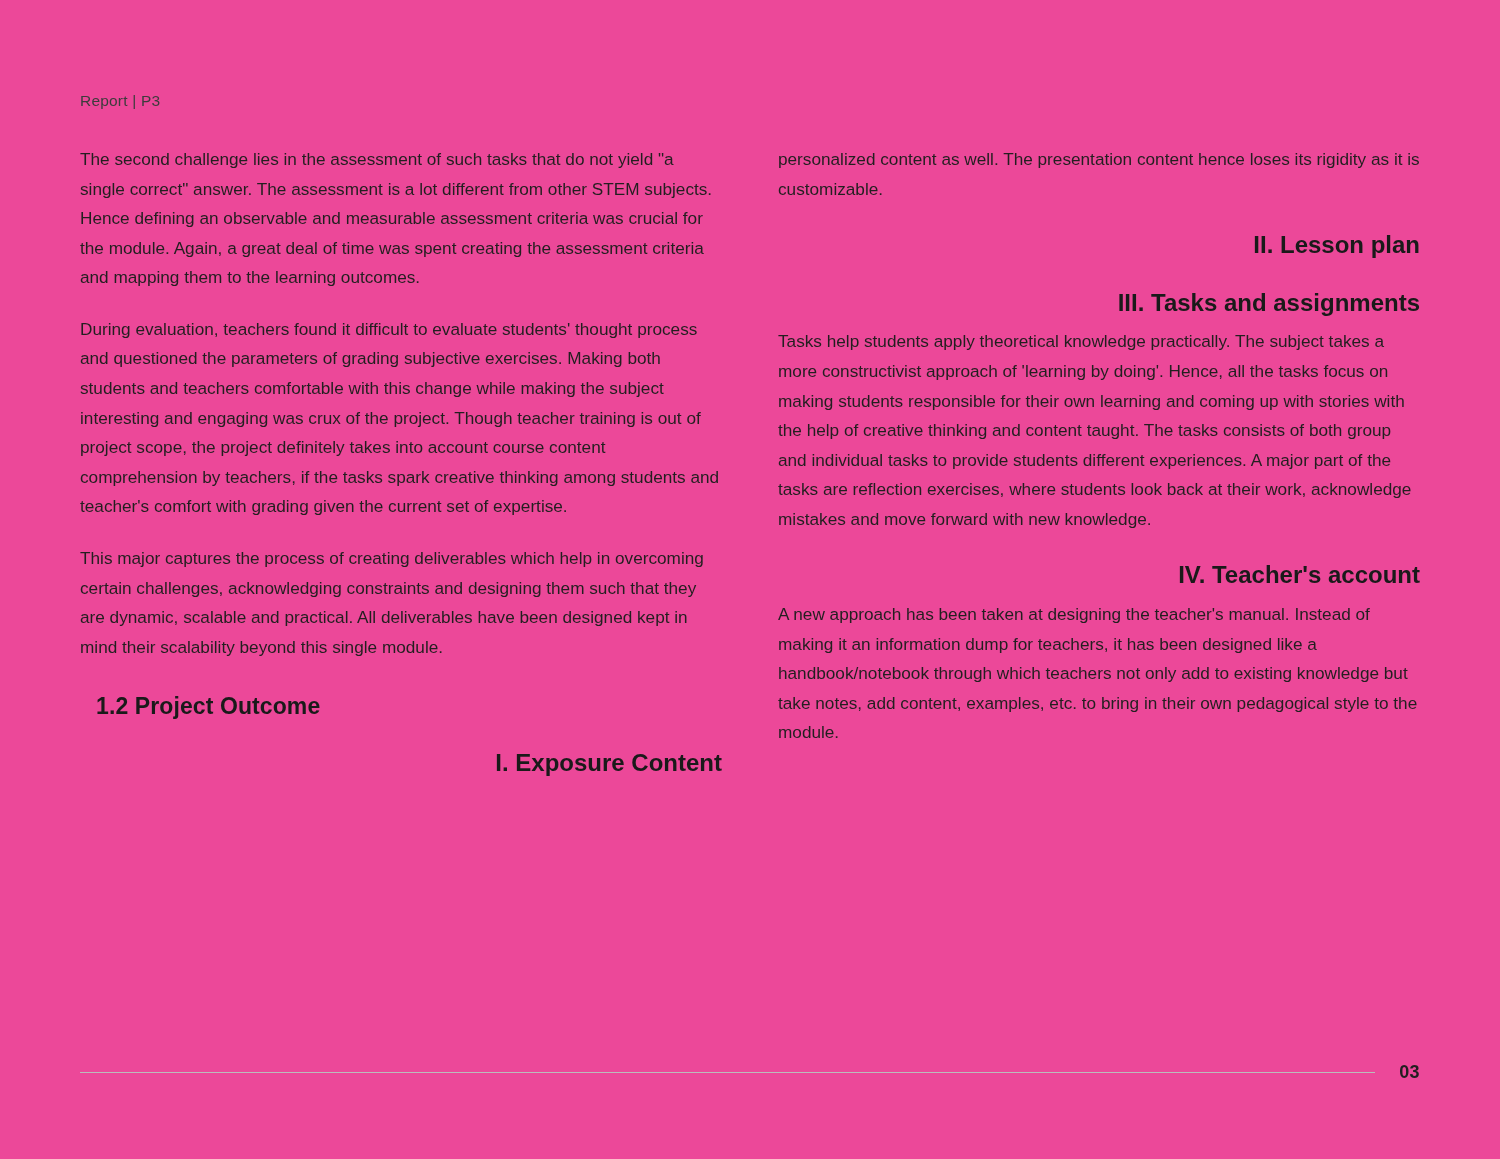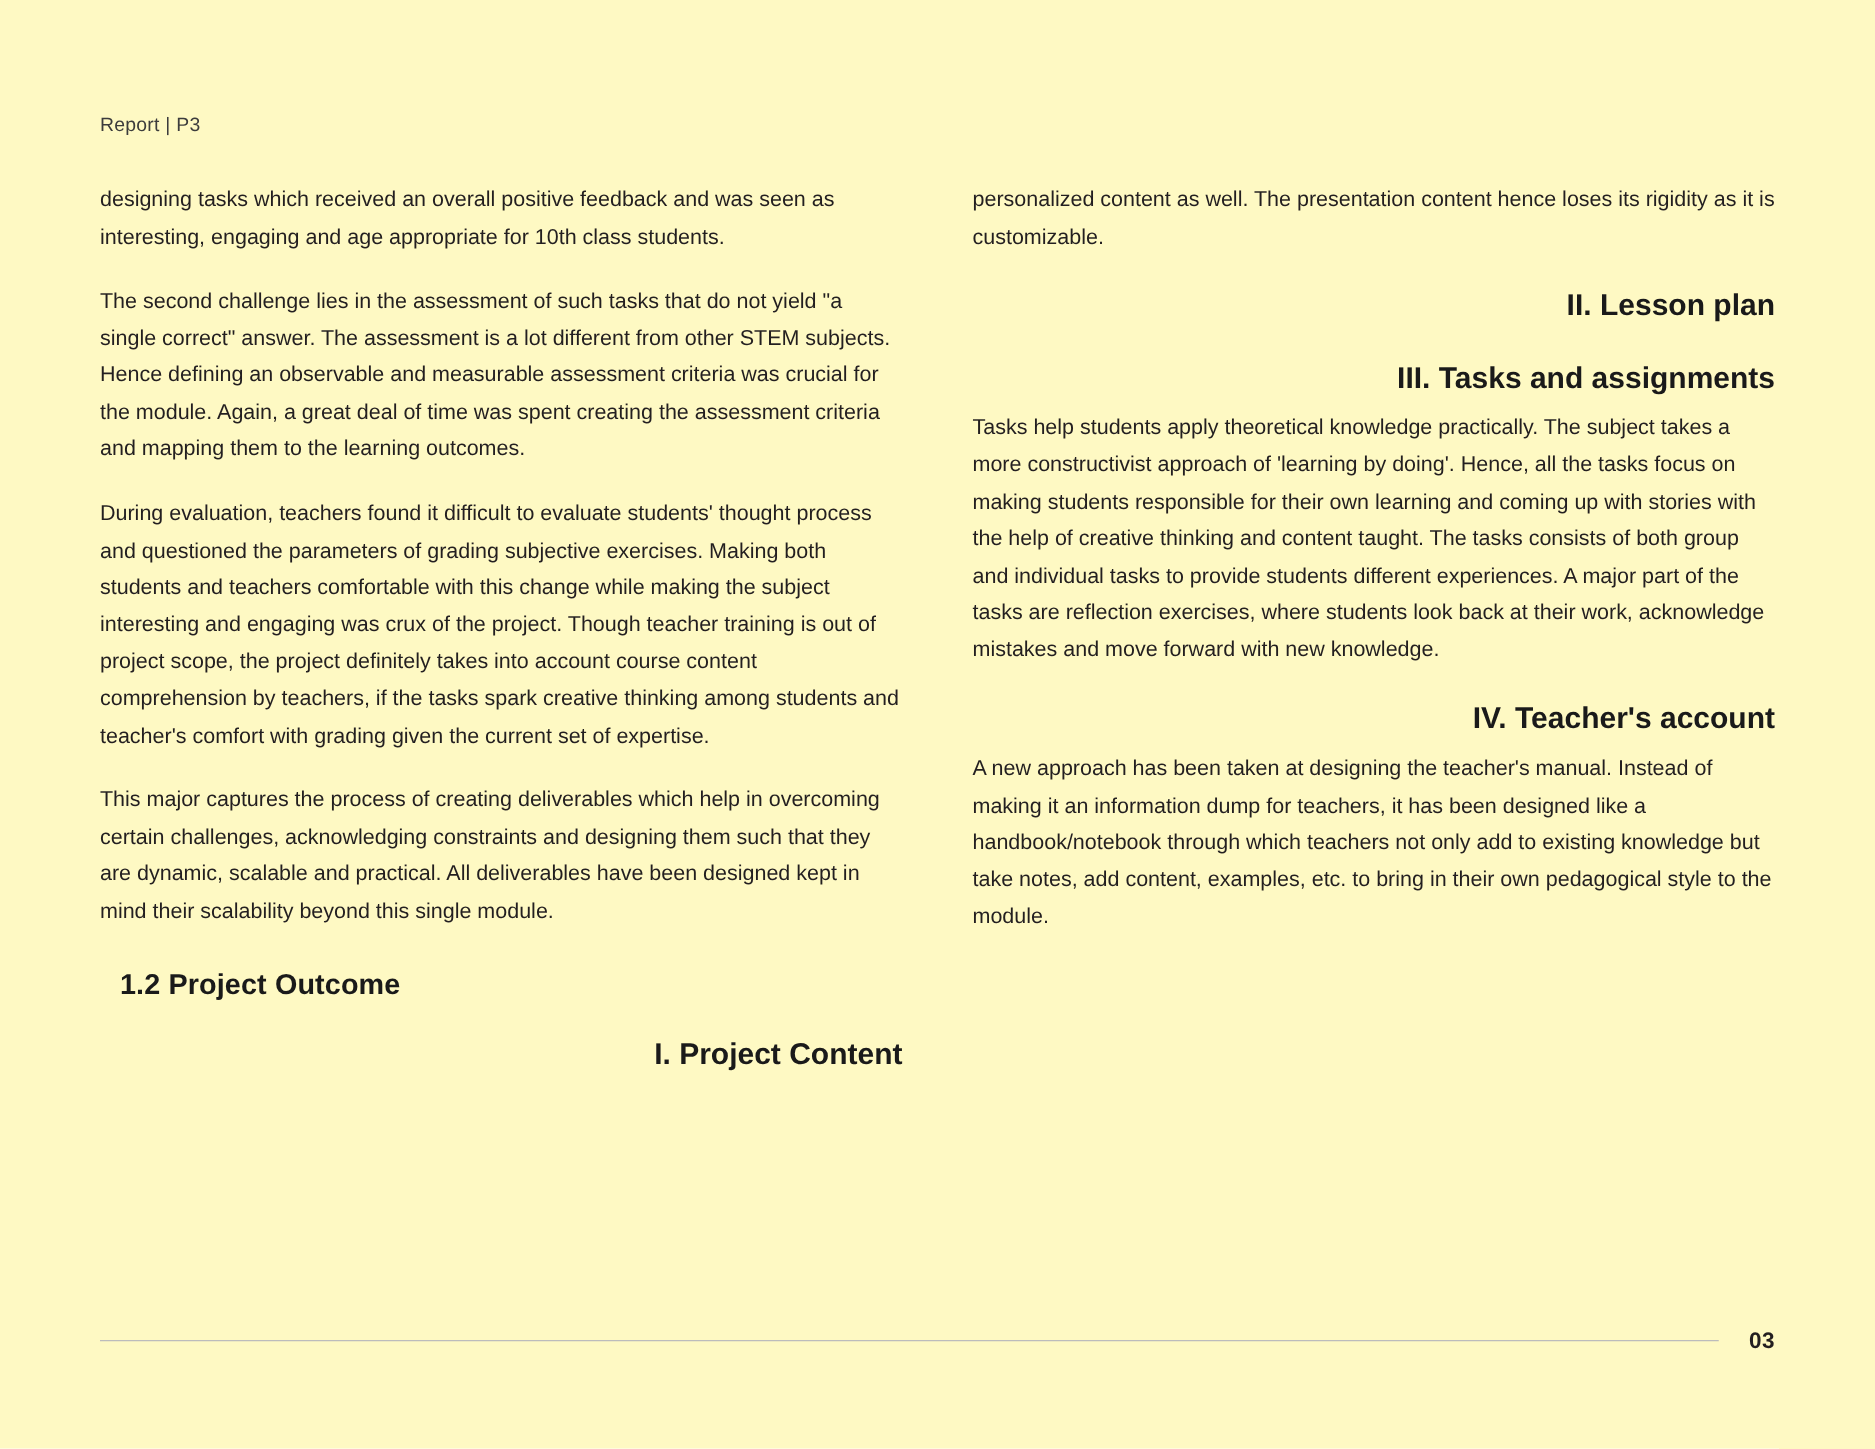--- a/index.html
+++ b/index.html
@@ -13,21 +13,21 @@
     font-family: "Liberation Sans", sans-serif;
     color: #231f20;
     -webkit-font-smoothing: antialiased;
   }
   .page {
     position: relative;
     width: 1500px;
     height: 1159px;
     box-sizing: border-box;
     padding: 0;
-    background: #fef9c3;
+    background: #ec4899;
     overflow: hidden;
   }
   .header {
     position: absolute;
     top: 92px;
     left: 80px;
     font-size: 15.5px;
     color: #3c3c3c;
     letter-spacing: 0.2px;
   }
@@ -94,26 +94,25 @@
 </head>
 <body>
 
 <div class="page">
 
   <div class="header">Report | P3</div>
 
   <div class="columns">
 
     <div class="col col-left">
-      <p>designing tasks which received an overall positive feedback and was seen as interesting, engaging and age appropriate for 10th class students.</p>
       <p>The second challenge lies in the assessment of such tasks that do not yield "a single correct" answer. The assessment is a lot different from other STEM subjects. Hence defining an observable and measurable assessment criteria was crucial for the module. Again, a great deal of time was spent creating the assessment criteria and mapping them to the learning outcomes.</p>
       <p>During evaluation, teachers found it difficult to evaluate students' thought process and questioned the parameters of grading subjective exercises. Making both students and teachers comfortable with this change while making the subject interesting and engaging was crux of the project. Though teacher training is out of project scope, the project definitely takes into account course content comprehension by teachers, if the tasks spark creative thinking among students and teacher's comfort with grading given the current set of expertise.</p>
       <p>This major captures the process of creating deliverables which help in overcoming certain challenges, acknowledging constraints and designing them such that they are dynamic, scalable and practical. All deliverables have been designed kept in mind their scalability beyond this single module.</p>
       <h2 class="section-title">1.2 Project Outcome</h2>
-      <h3 class="sub-title">I. Project Content</h3>
+      <h3 class="sub-title">I. Exposure Content</h3>
     </div>
 
     <div class="col col-right">
       <p>personalized content as well. The presentation content hence loses its rigidity as it is customizable.</p>
 
       <h3 class="sub-title">II. Lesson plan</h3>
 
       <h3 class="sub-title">III. Tasks and assignments</h3>
       <p>Tasks help students apply theoretical knowledge practically. The subject takes a more constructivist approach of 'learning by doing'. Hence, all the tasks focus on making students responsible for their own learning and coming up with stories with the help of creative thinking and content taught. The tasks consists of both group and individual tasks to provide students different experiences. A major part of the tasks are reflection exercises, where students look back at their work, acknowledge mistakes and move forward with new knowledge.</p>
 

